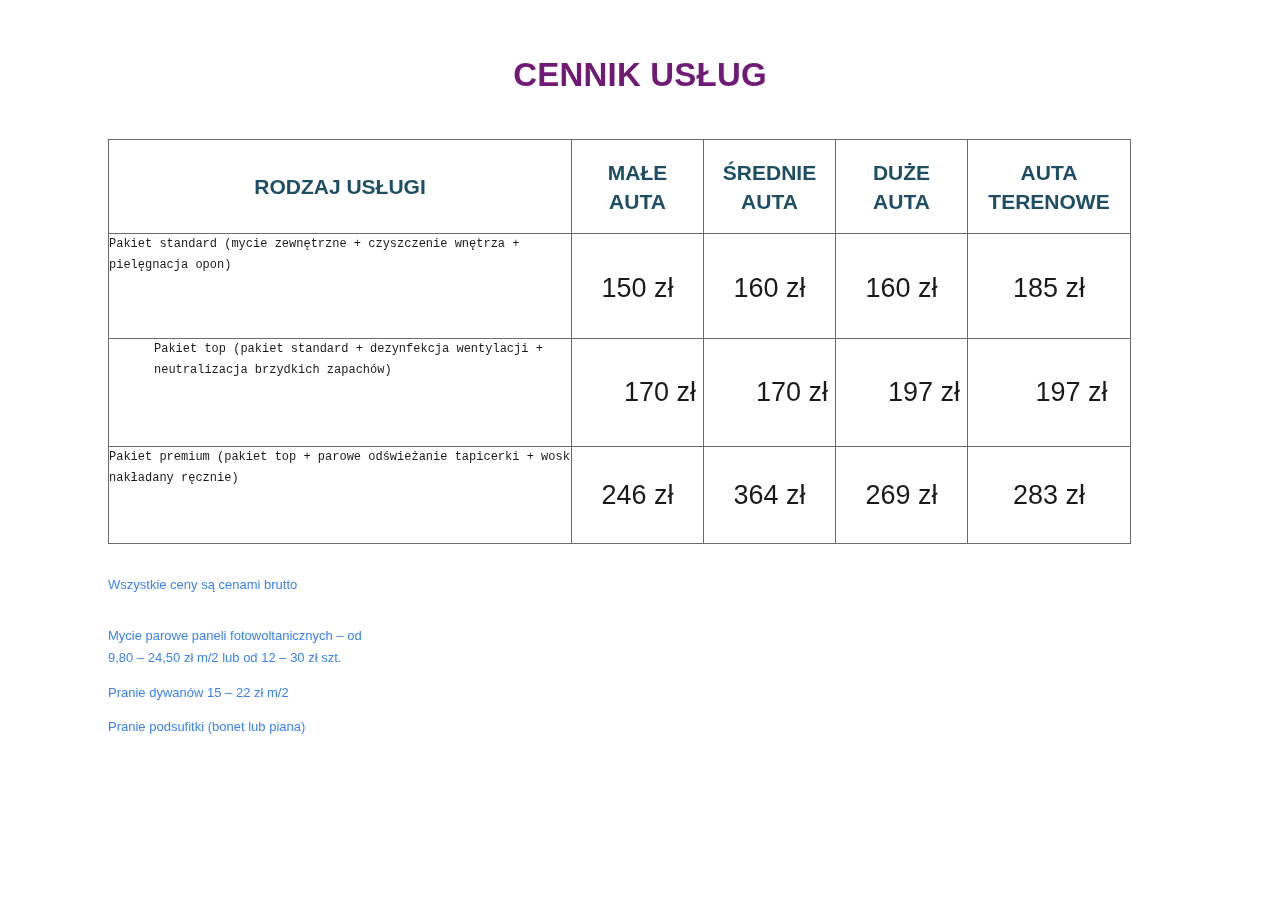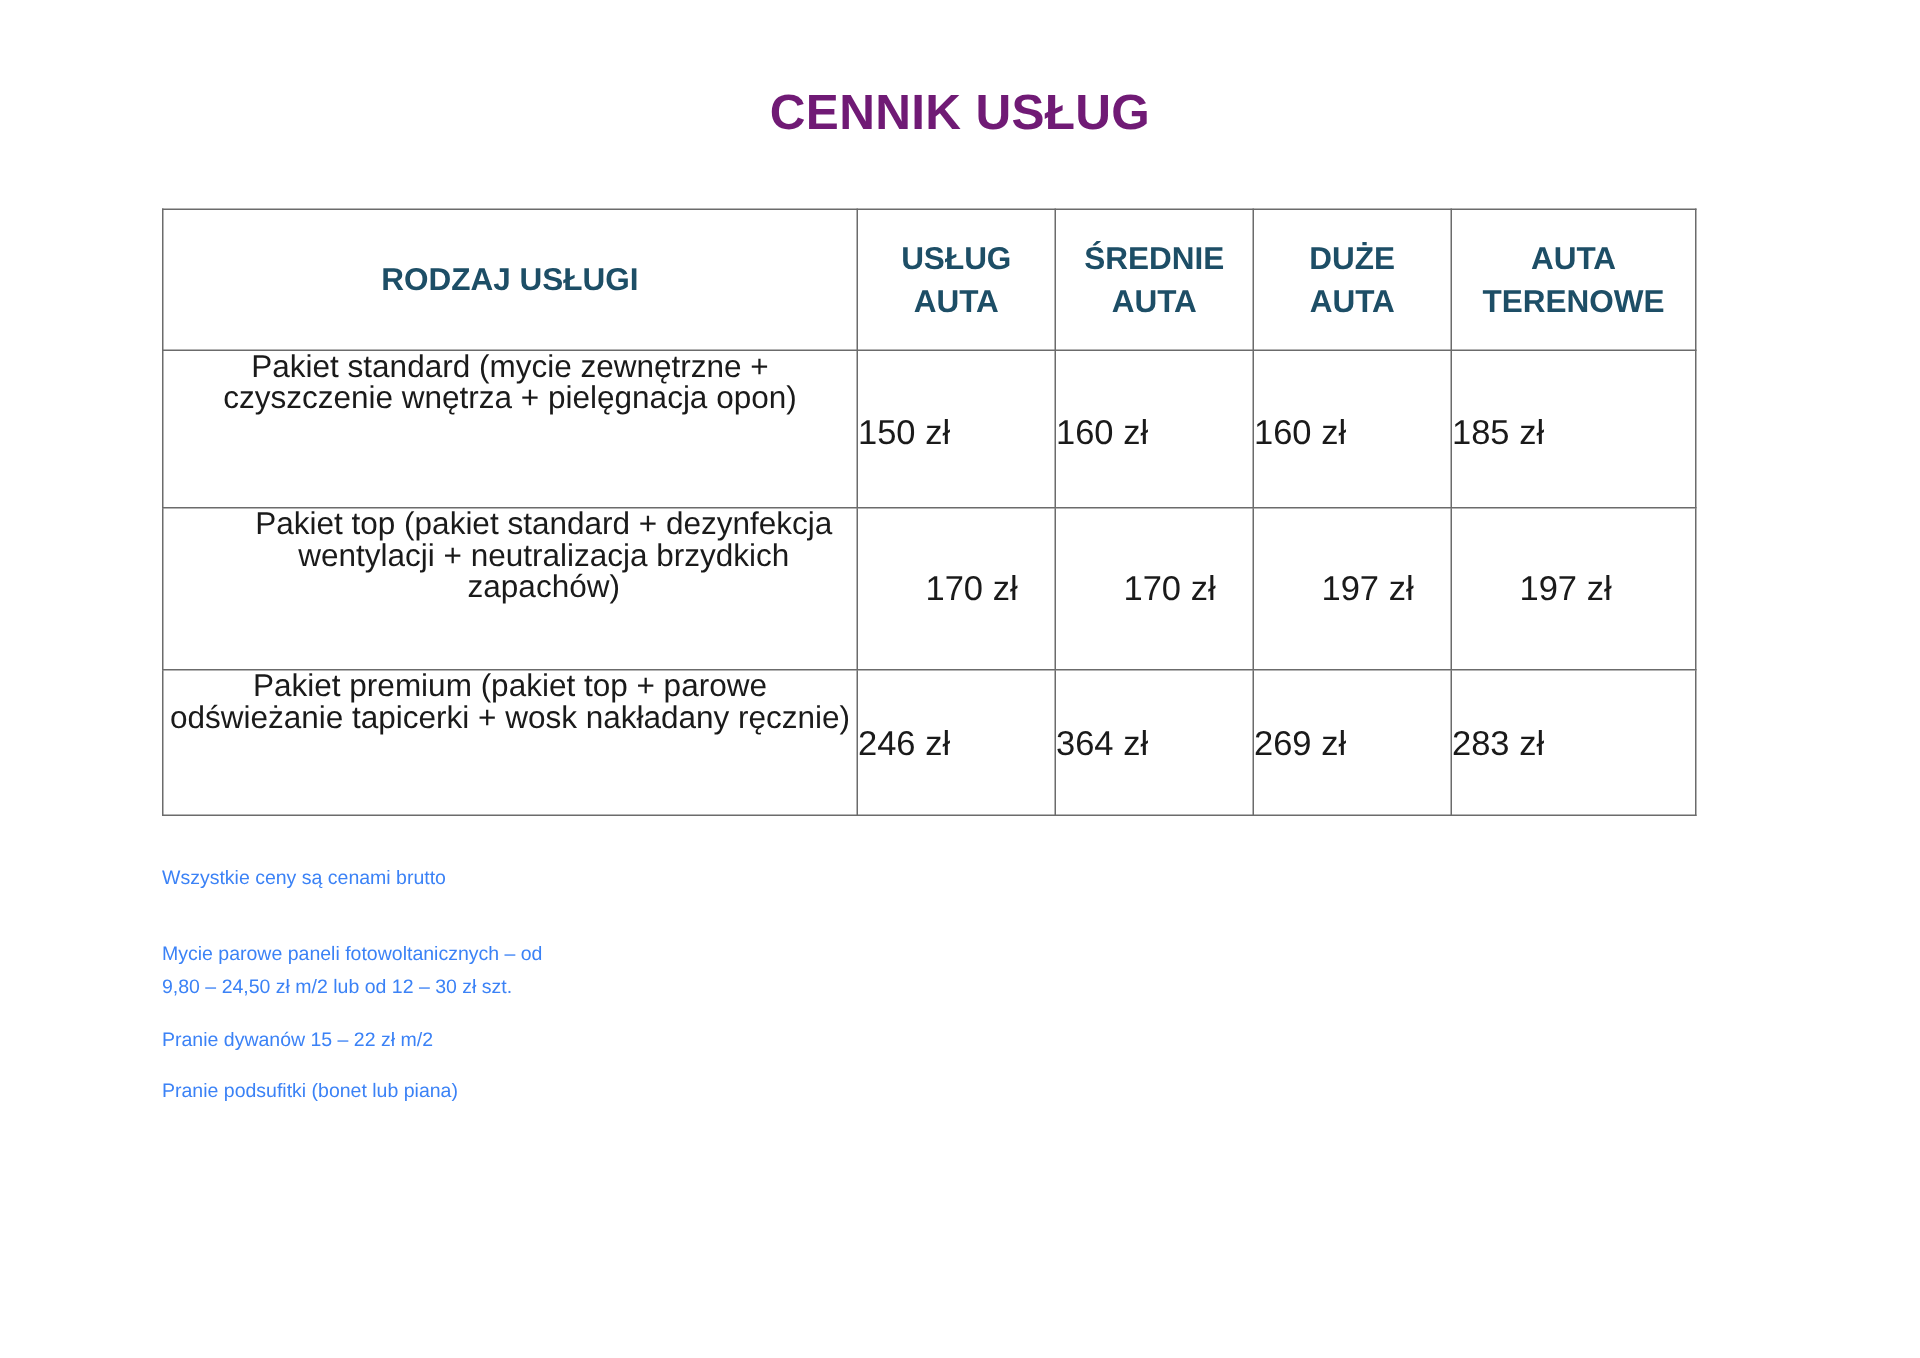--- a/index.html
+++ b/index.html
@@ -2,22 +2,22 @@
 <html><head>
 <meta charset="utf-8">
 <style>
   html, body { margin: 0; padding: 0; background: #ffffff; }
   body { width: 1280px; height: 905px; position: relative; overflow: hidden; font-family: "Liberation Sans", sans-serif; color: #1a1a1a; }
   .title { position: absolute; top: 56px; left: 0; width: 1280px; text-align: center; font-family: "Liberation Sans", sans-serif; font-weight: bold; font-size: 33px; color: #701a75; letter-spacing: 0.2px; }
   table.price { position: absolute; left: 108px; top: 139px; border-collapse: collapse; table-layout: fixed; width: 881px; }
   table.price th, table.price td { border: 1px solid #6b6b6b; padding: 0; }
   table.price th { height: 93px; color: #1d4e66; font-weight: bold; font-size: 21px; line-height: 29px; text-align: center; vertical-align: middle; font-family: "Liberation Sans", sans-serif; }
   .c0 { width: 463px; } .c1 { width: 132px; } .c2 { width: 132px; } .c3 { width: 132px; } .c4 { width: 163px; }
-  td.desc { vertical-align: top; text-align: center; font-size: 21px; line-height: 21px; padding: 2px 8px 0 8px; }
-  td.price-cell { vertical-align: middle; font-size: 23px; padding-top: 0; }
+  td.desc { vertical-align: top; font-size: 12px; line-height: 21px; padding: 2px 8px 0 8px; font-family: Liberation Mono, monospace; }
+  td.price-cell { text-align: center; vertical-align: middle; font-size: 27px; padding-top: 0; }
   tr.r0 td { height: 99px; } tr.r1 td { height: 107px; padding-left: 45px; } tr.r2 td { height: 96px; }
   tr.r0 td.price-cell { padding-top: 5px; }
   tr.r1 td.price-cell { padding-top: 0px; }
   .notes { position: absolute; left: 108px; top: 574px; font-size: 13px; line-height: 22px; color: #3b82f6; }
   .note { margin: 0 0 12px 0; }
   .note.two { white-space: pre-line; margin-bottom: 13px; margin-top: 29px; }
 </style>
 </head>
 <body>
 
@@ -27,21 +27,21 @@
   <colgroup>
     <col class="c0">
       <col class="c1">
       <col class="c2">
       <col class="c3">
       <col class="c4">
   </colgroup>
   <thead>
     <tr>
       <th><span>RODZAJ USŁUGI</span></th>
-      <th><span>USŁUG</span><br><span>AUTA</span></th>
+      <th><span>MAŁE</span><br><span>AUTA</span></th>
       <th><span>ŚREDNIE</span><br><span>AUTA</span></th>
       <th><span>DUŻE</span><br><span>AUTA</span></th>
       <th><span>AUTA</span><br><span>TERENOWE</span></th>
     </tr>
   </thead>
   <tbody>
     <tr class="r0">
       <td class="desc">Pakiet standard (mycie zewnętrzne + czyszczenie wnętrza + pielęgnacja opon)</td>
       <td class="price-cell">150 zł</td>
       <td class="price-cell">160 zł</td>

